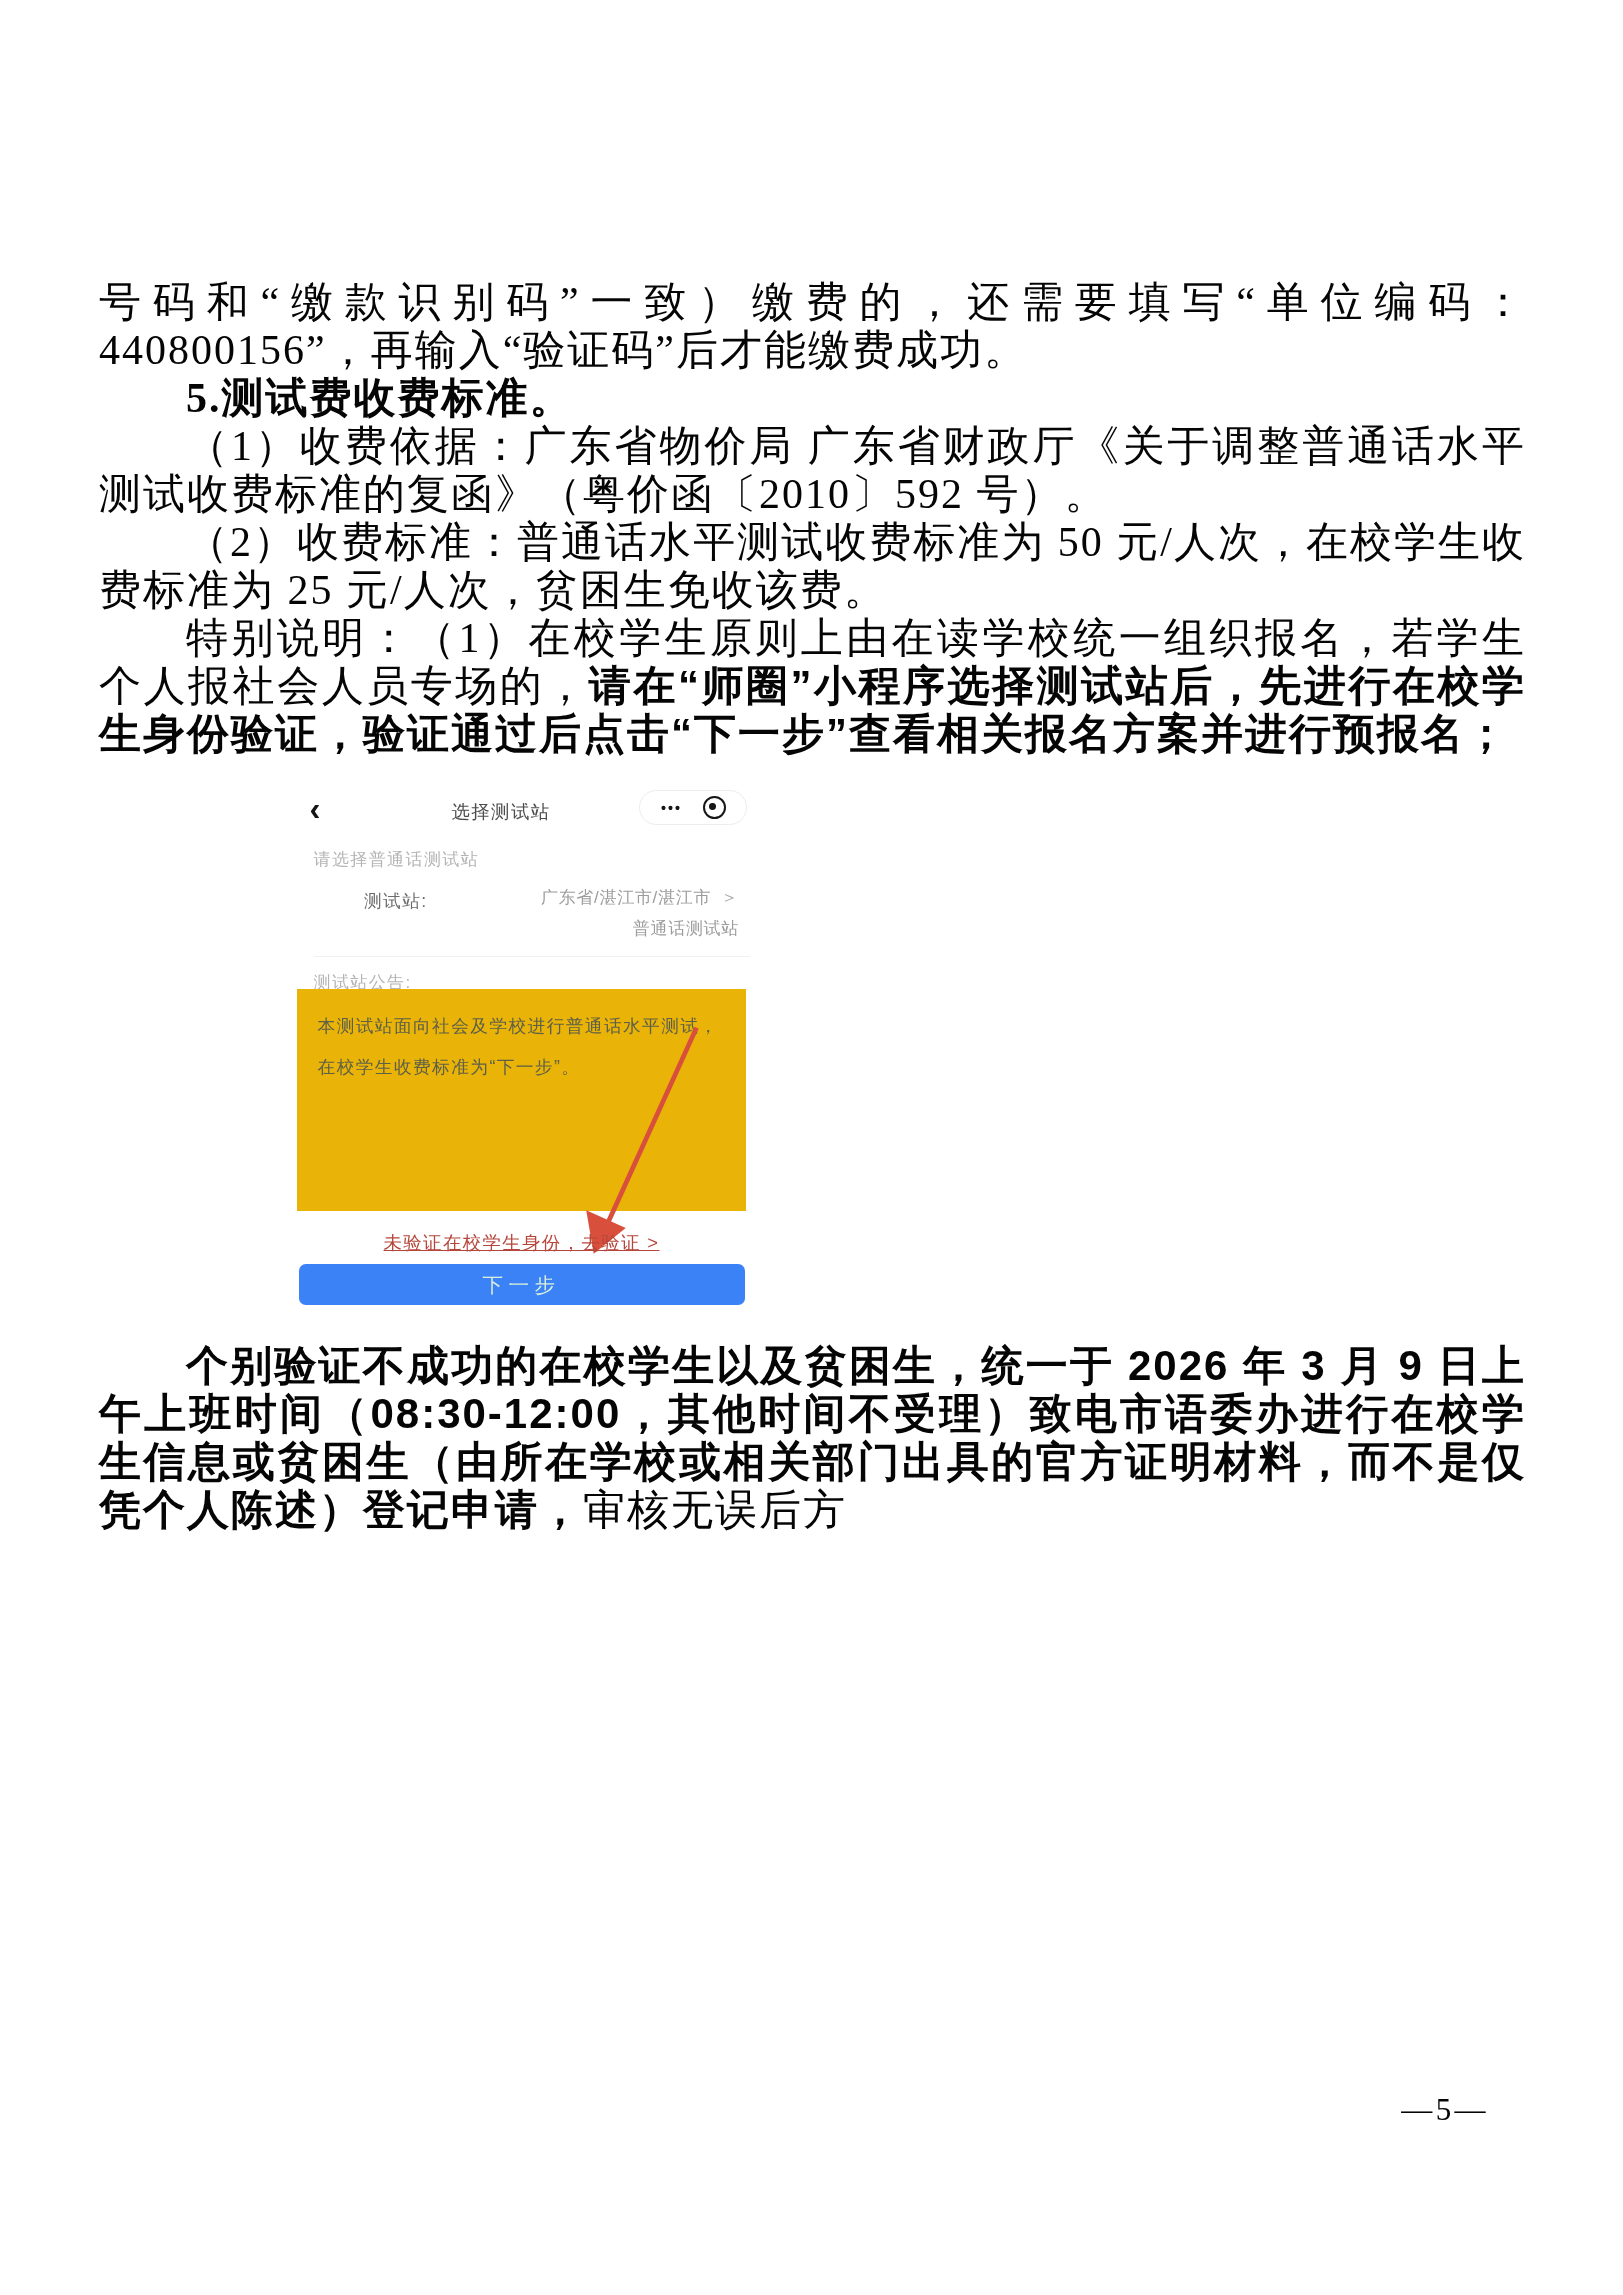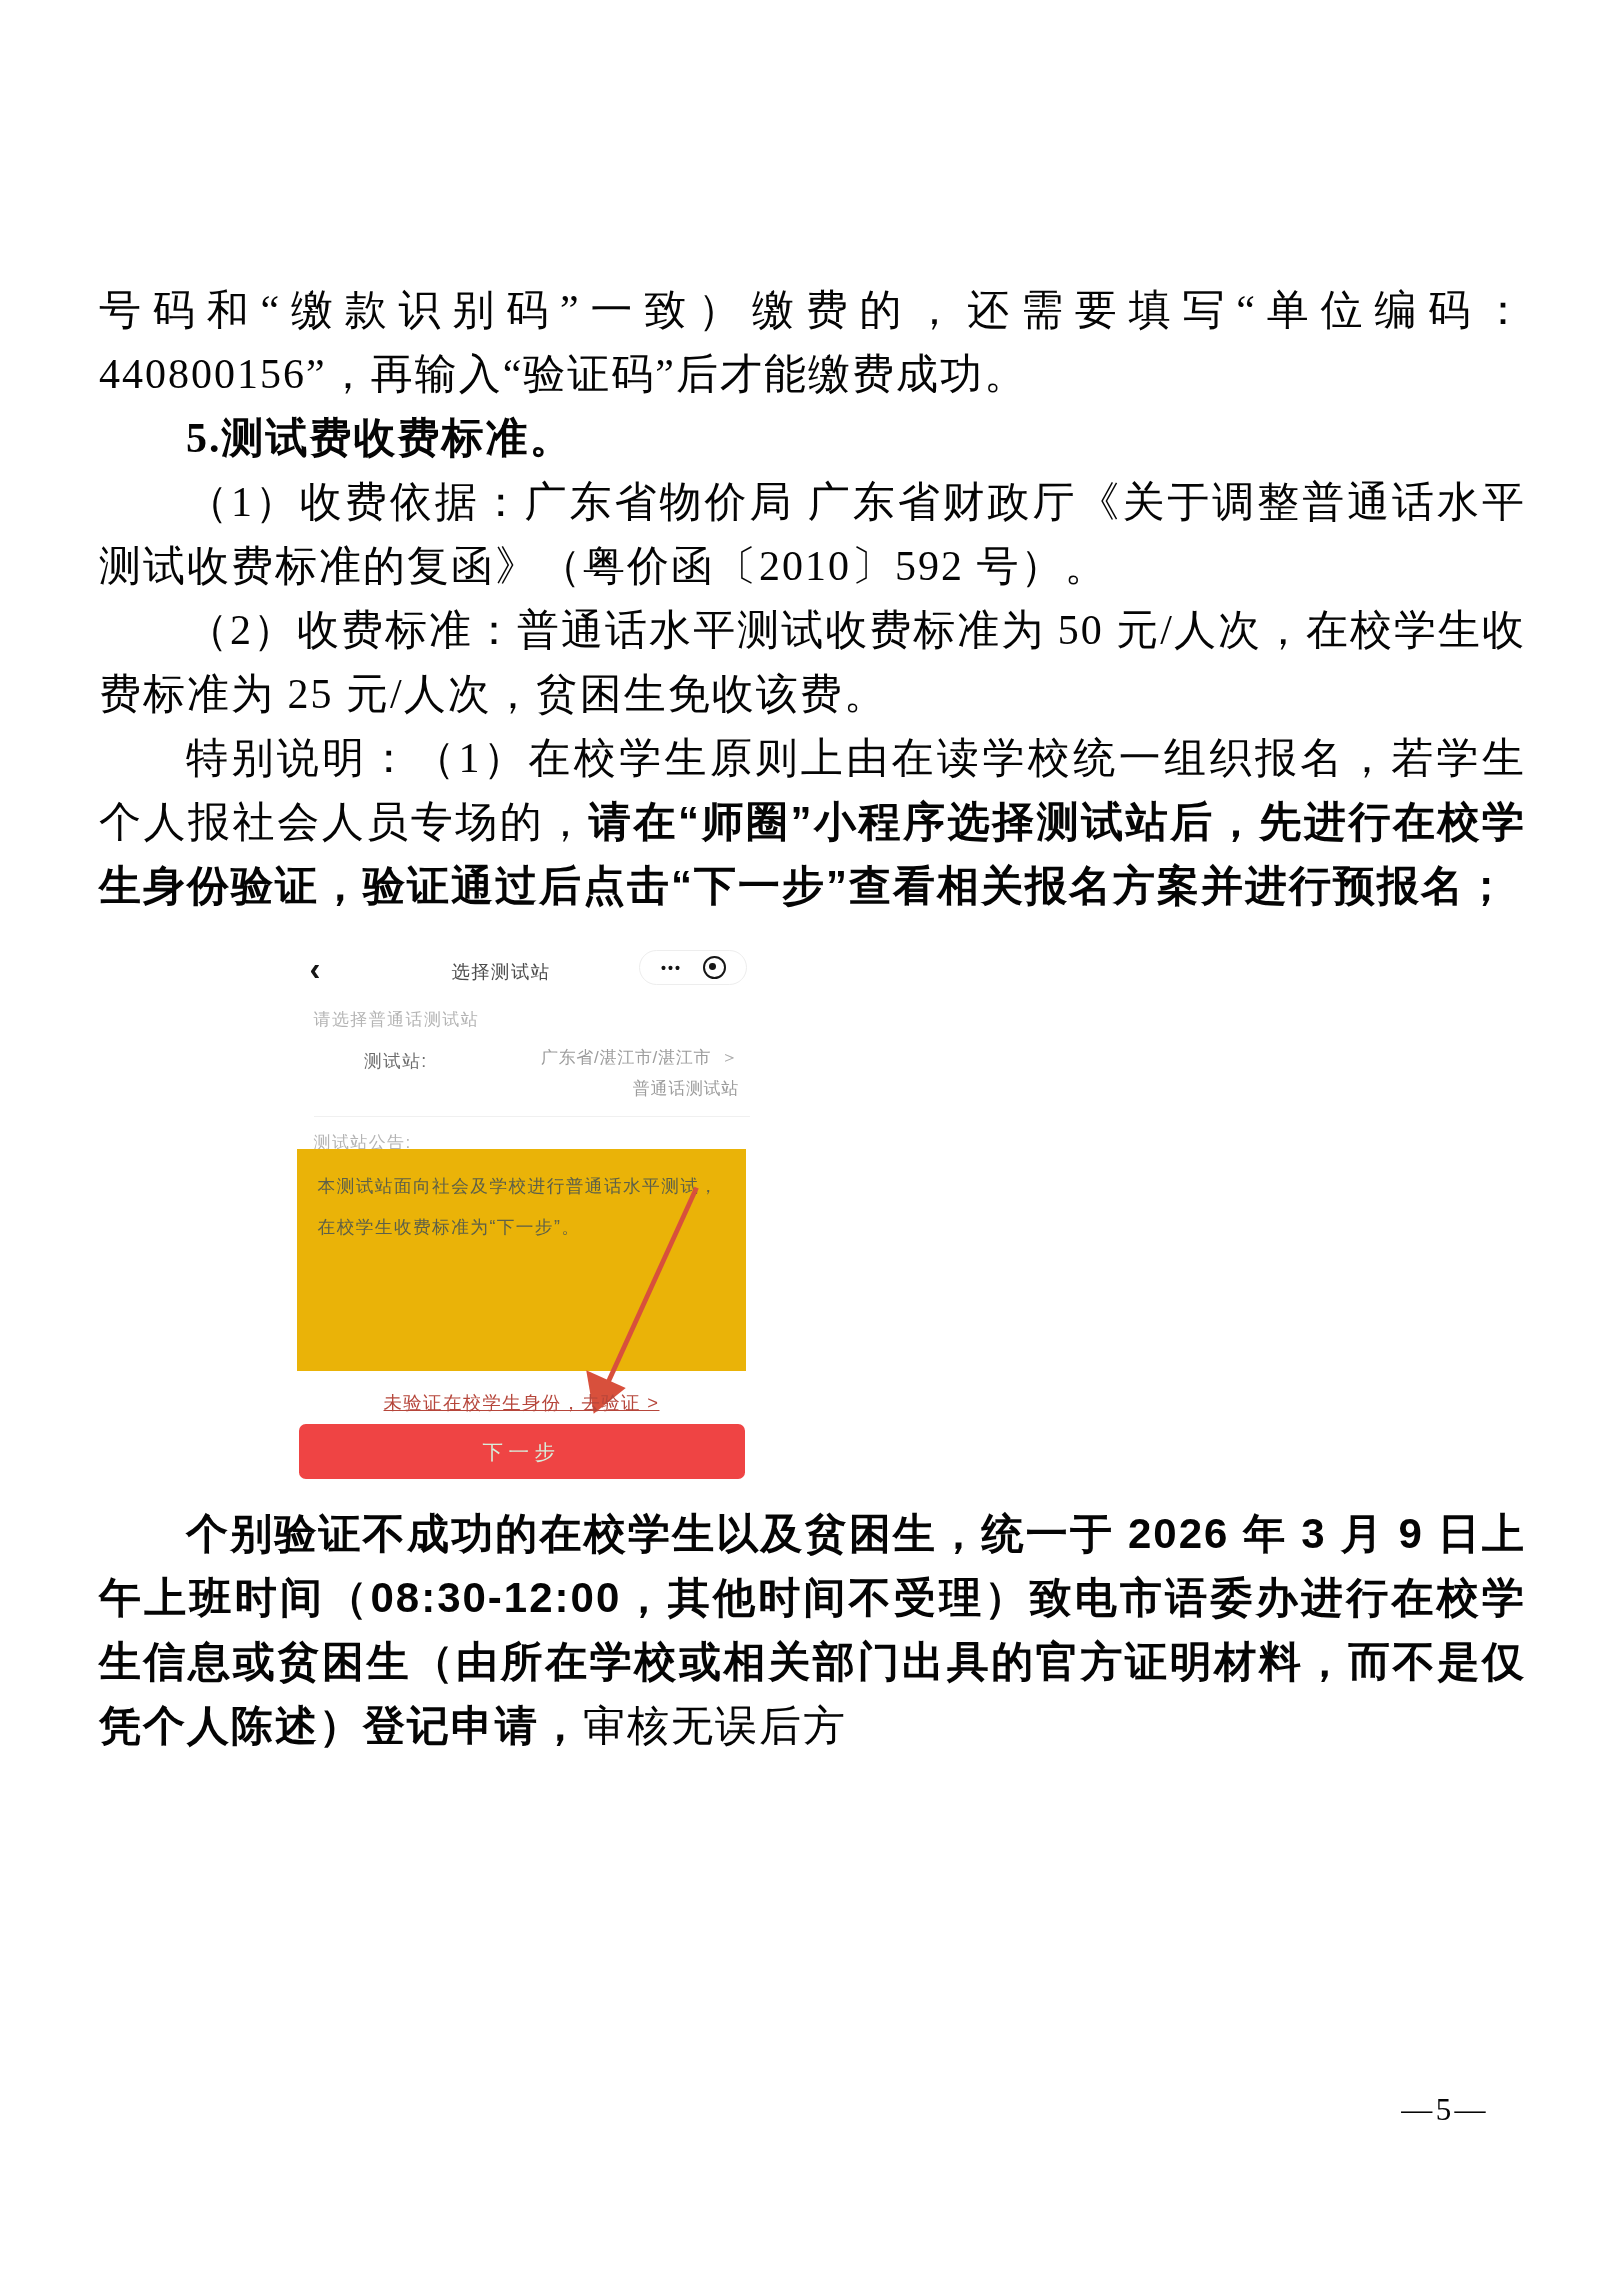--- a/index.html
+++ b/index.html
@@ -2,21 +2,21 @@
 <html style="font-size:11px"><head>
 <meta charset="utf-8">
 <style>
   html,body { margin:0; padding:0; background:#ffffff; }
   .page {
     position:relative; width:1623px; height:2295px; background:#ffffff;
     font-family:"Liberation Serif", serif; color:#000; overflow:hidden;
   }
   .content { position:absolute; left:99px; top:278px; width:1427px; }
   p.body {
-    margin:0; font-size:42px; line-height:64px; letter-spacing:2px;
+    margin:0; font-size:42px; line-height:48px; letter-spacing:2px;
     text-align:justify; color:#050505;
   }
   .indent { text-indent:87px; }
   .heading { font-weight:700; letter-spacing:2.7px; }
   .hei { font-family:"Liberation Sans", sans-serif; font-weight:700; }
 
   
   .phone {
     position:relative; width:457px; height:545px; margin:23px 0 16.4px 194px;
     font-family:"Liberation Sans", sans-serif; letter-spacing:normal;
@@ -59,22 +59,22 @@
   }
   .notice .l2 { margin-top:17.7px; }
 
   .arrow-svg { position:absolute; left:0; top:0; width:457px; height:545px; pointer-events:none; }
 
   .verify {
     position:absolute; left:0; right:0; top:449px; text-align:center;
     font-size:18.4px; color:#b6463b; text-decoration:underline; letter-spacing:1.4px;
   }
   .nextbtn {
-    position:absolute; left:5.5px; right:5.5px; top:483px; height:55px;
-    background:#ef4444; border-radius:6.8px; color:#d7eedb; font-size:20.5px;
+    position:absolute; left:5.5px; right:5.5px; top:483px; height:41px;
+    background:#3b82f6; border-radius:6.8px; color:#d7eedb; font-size:20.5px;
     display:flex; align-items:center; justify-content:center; letter-spacing:5.5px;
   }
 
   .pageno {
     position:absolute; right:134px; top:2092px; font-size:31px; letter-spacing:3.4px; color:#050505;
   }
 </style>
 </head>
 <body>
 

